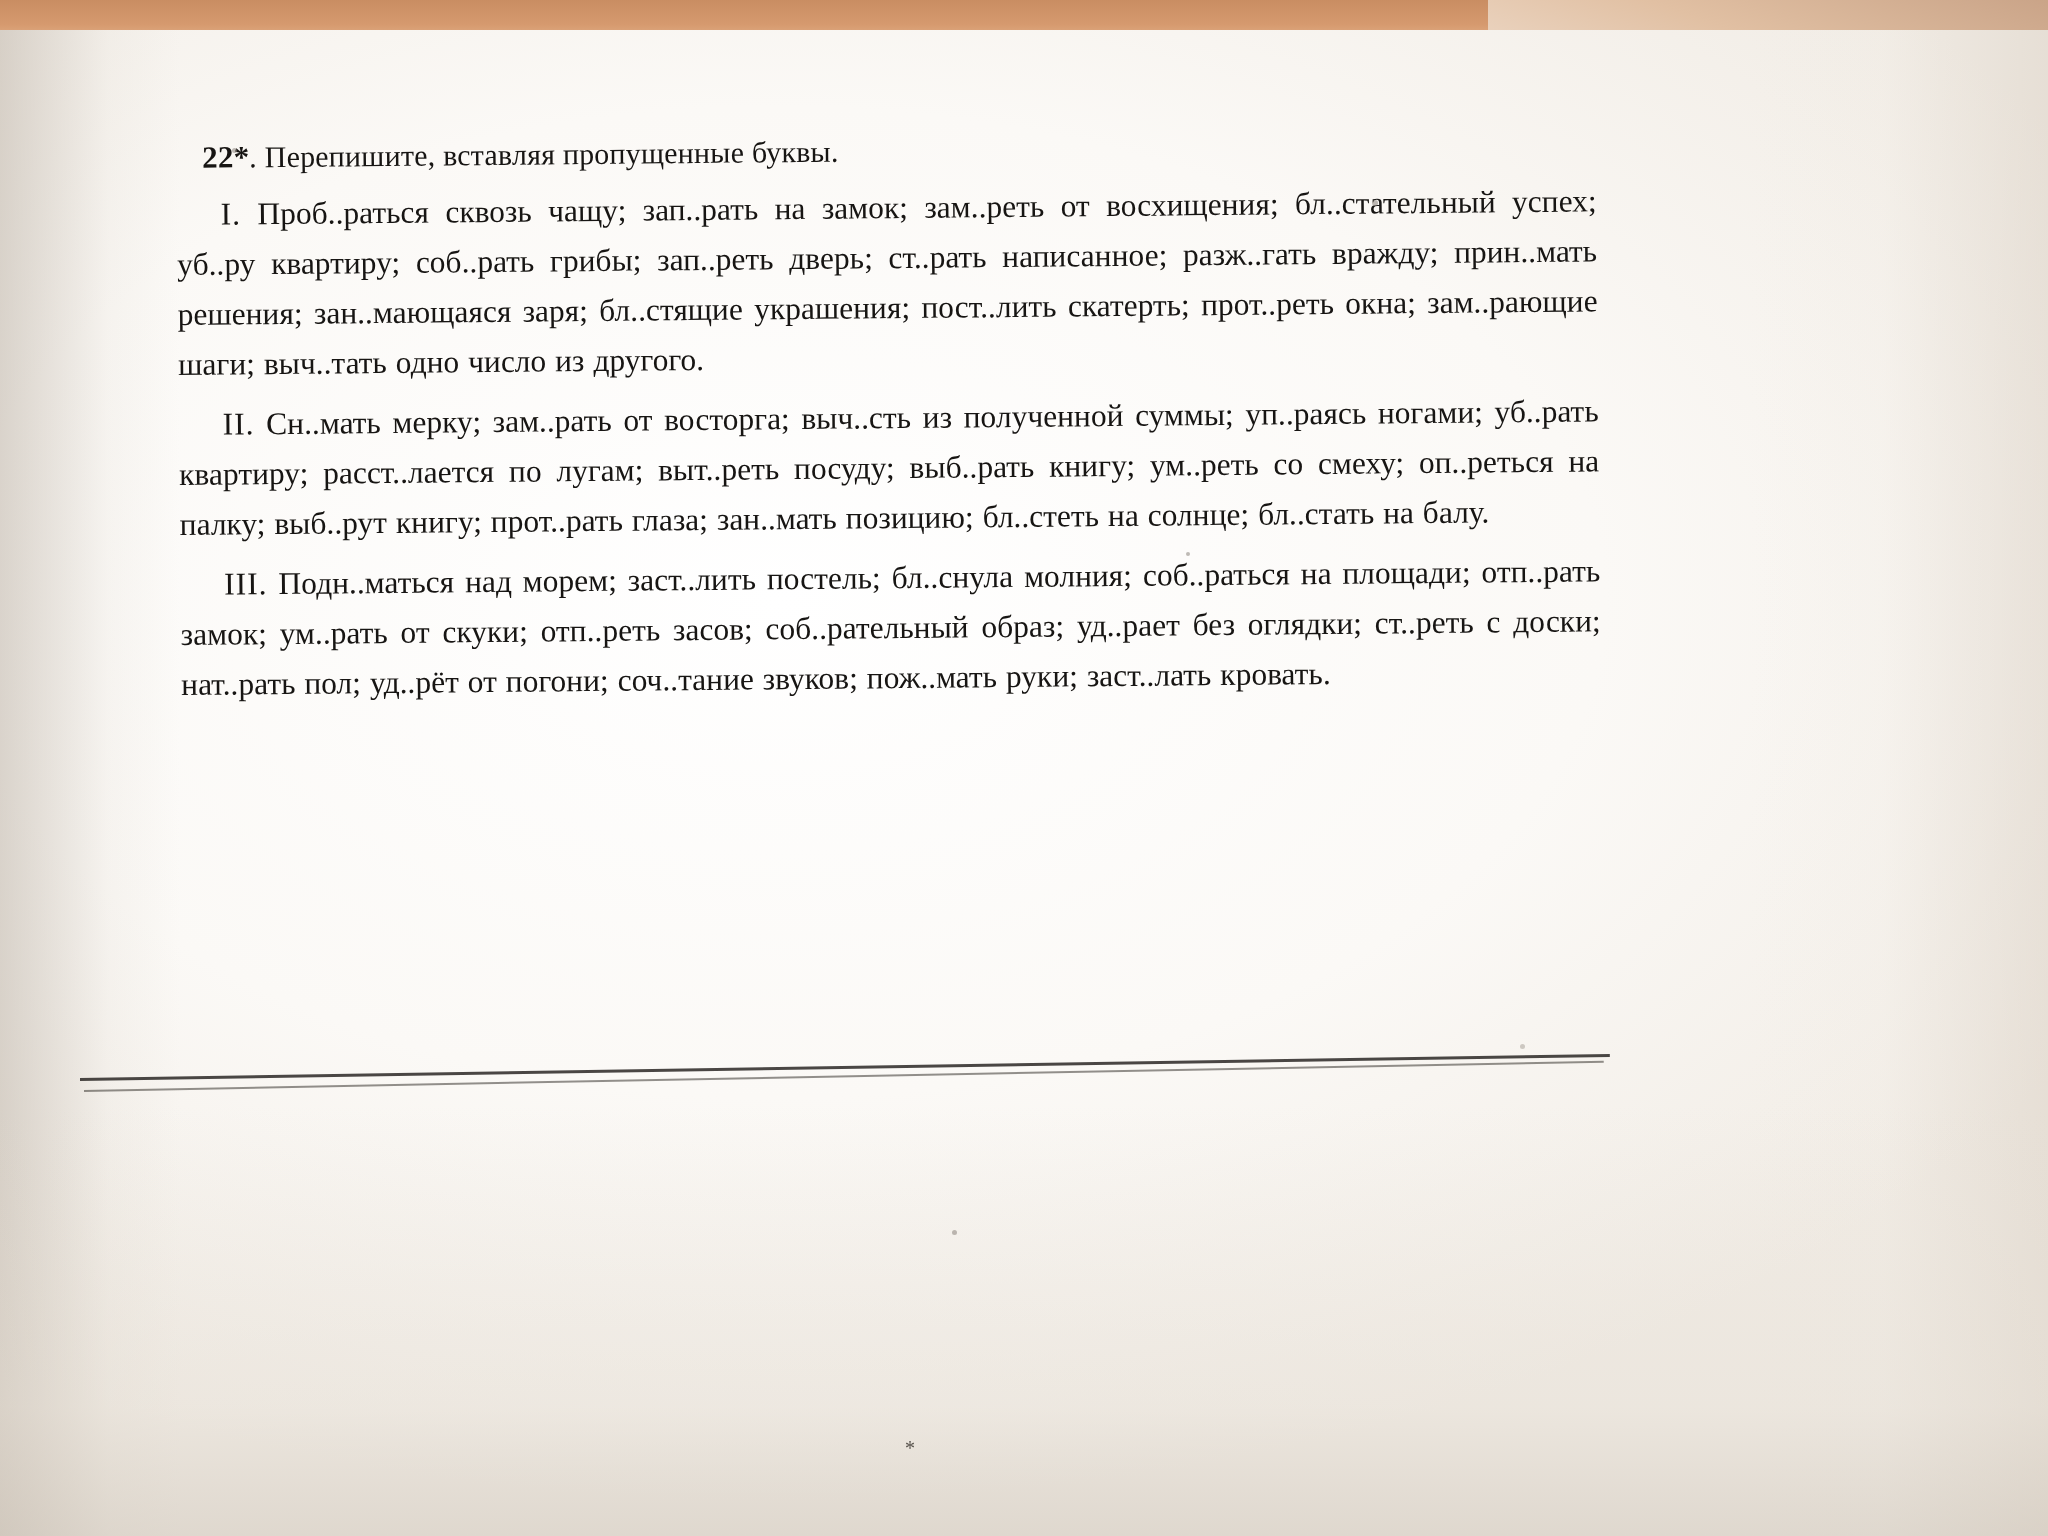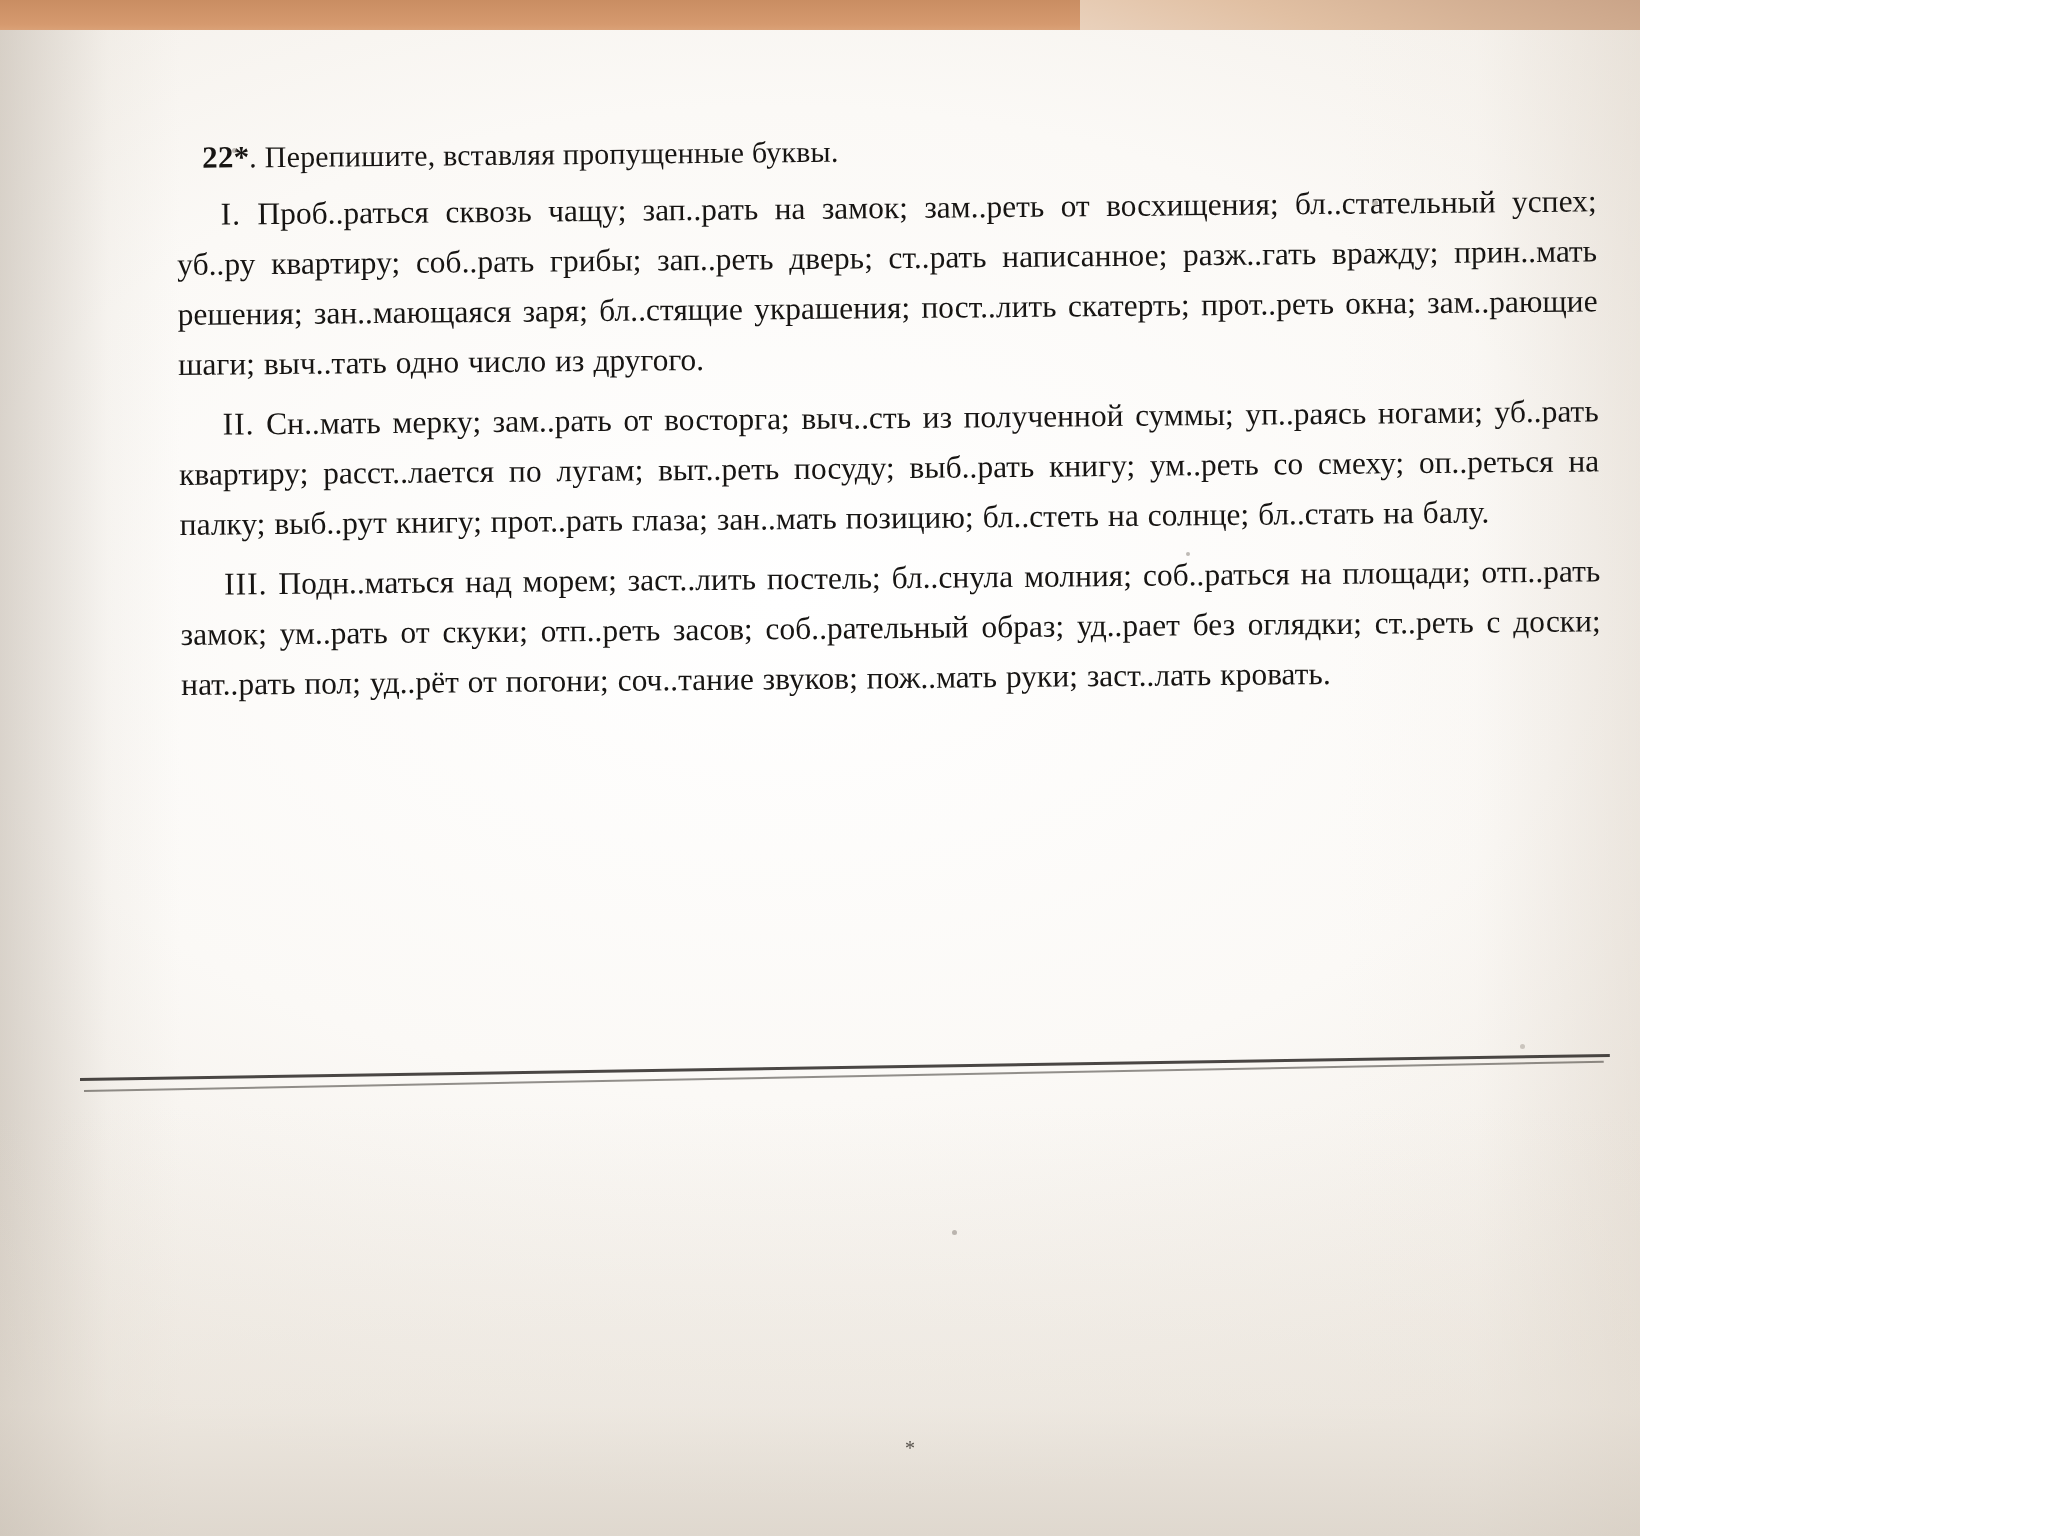--- a/index.html
+++ b/index.html
@@ -10,21 +10,21 @@
     width: 2048px;
     height: 1536px;
     overflow: hidden;
     background: #ffffff;
     font-family: "Liberation Serif", serif;
   }
 
   
   #photo {
     position: relative;
-    width: 1640px;
+    width: 2048px;
     height: 1536px;
     background: #f3efe9;
     overflow: hidden;
   }
 
   
   #desk-top {
     position: absolute;
     left: 0; top: 0;
     width: 2048px;

